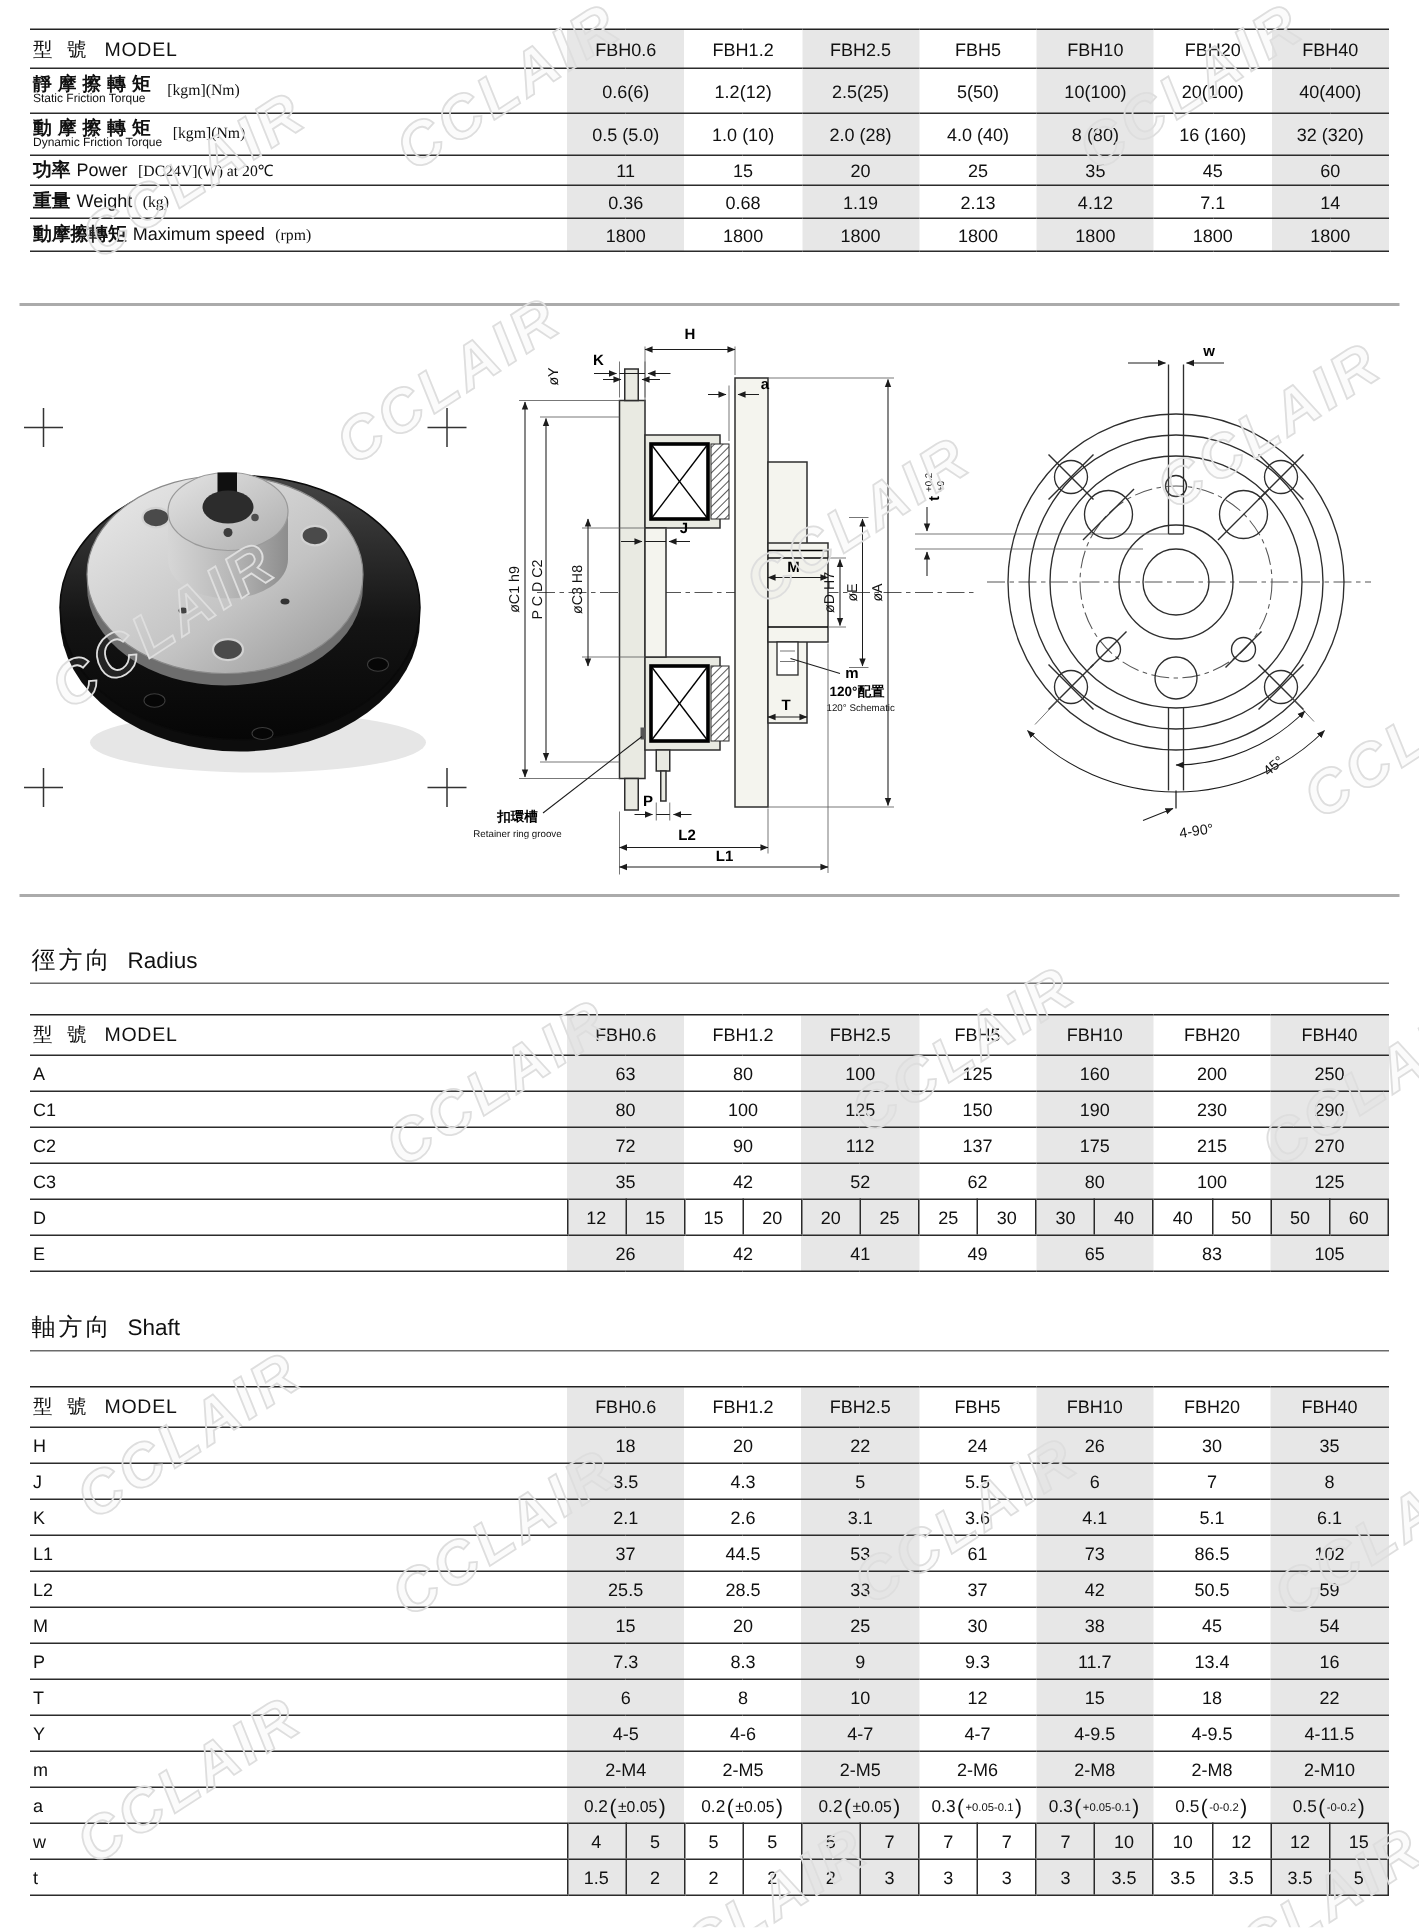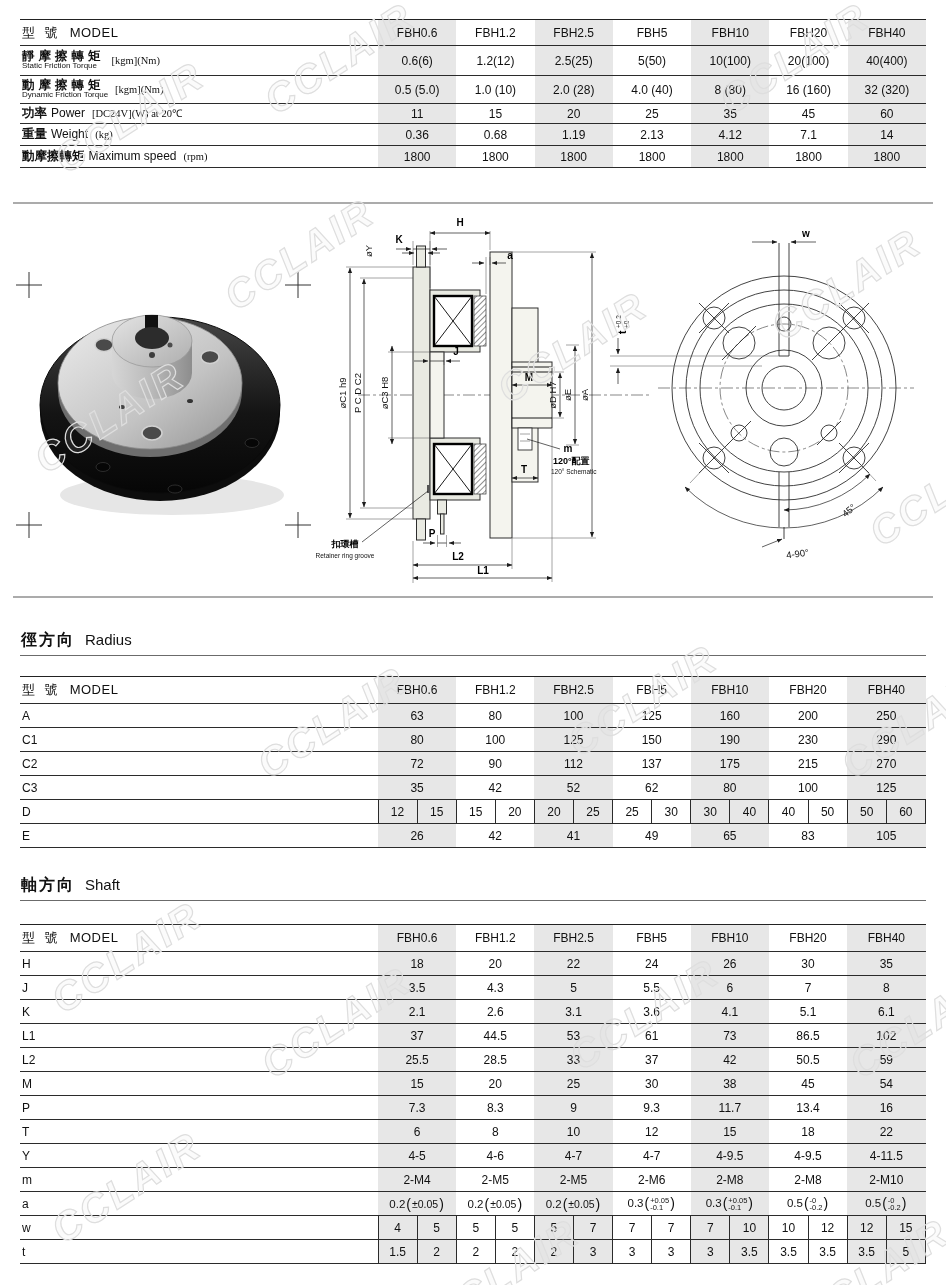--- a/index.html
+++ b/index.html
@@ -8,21 +8,21 @@
   
   .wm-layer{position:absolute;inset:0;z-index:6;pointer-events:none;}
   .wm{position:absolute;font-family:"Liberation Sans",sans-serif;font-style:italic;font-weight:700;
       font-size:40px;letter-spacing:3px;color:rgba(215,215,215,0.10);
       -webkit-text-stroke:1.2px #dedede;transform:rotate(-33deg);white-space:nowrap;}
   
   .sep{position:absolute;left:13px;width:920px;background:#ababab;}
   .uline{position:absolute;left:20px;width:906px;height:1px;background:#6b6b6b;}
   
   .sec-title{position:absolute;left:21px;}
-  .t-zh{font-size:16px;letter-spacing:2px;font-weight:bold;}
+  .t-zh{font-size:16px;letter-spacing:2px;}
   .t-en{font-size:15px;margin-left:10px;}
   
   table{position:absolute;left:20px;width:906px;border-collapse:collapse;table-layout:fixed;
         border-top:1.5px solid #222;}
   td{padding:0;vertical-align:middle;border-bottom:1px solid #2b2b2b;}
   td.lbl{text-align:left;font-size:12px;padding-left:2px;}
   td.val{text-align:center;font-size:12px;}
   td.sh{background:#e7e7e7;}
   td.sp{border-left:1px solid #2b2b2b;}
   td.spr{border-right:1px solid #2b2b2b;}
@@ -40,21 +40,21 @@
   .zh-wide{letter-spacing:4px;}
   .en-sub{display:block;font-size:8px;letter-spacing:0;margin-top:-1px;}
   .en-in{font-size:12px;margin-left:4px;}
   .unit{font-family:"Liberation Serif",serif;font-size:10.5px;margin-left:7px;}
   .zwrap{line-height:1.05;}
   
   td.tol{font-size:11px;white-space:nowrap;}
   .tv{font-size:11.5px;}
   .par{font-size:14px;vertical-align:-1px;padding:0 1px;}
   .pm{font-size:10.5px;}
-  .stk{display:inline-flex;flex-direction:column;line-height:1;vertical-align:middle;}
+  .stk{display:inline-flex;flex-direction:row;line-height:1;vertical-align:middle;align-items:flex-end;}
   .st{font-size:7.5px;text-align:left;}
   
   .dwg{position:absolute;left:0;top:195px;}
   .ol{stroke:#2e2e2e;stroke-width:1;fill:#e9eae2;}
   .ol2{stroke:#2e2e2e;stroke-width:1;fill:#f4f4ee;}
   .coil{fill:#fff;stroke:#000;stroke-width:2.4;}
   .cx{stroke:#000;stroke-width:.9;}
   .cl{stroke:#555;stroke-width:.7;stroke-dasharray:12 3 3 3;fill:none;}
   .dl{stroke:#1c1c1c;stroke-width:.7;fill:none;}
   .xl{stroke:#5a5a5a;stroke-width:.55;}

